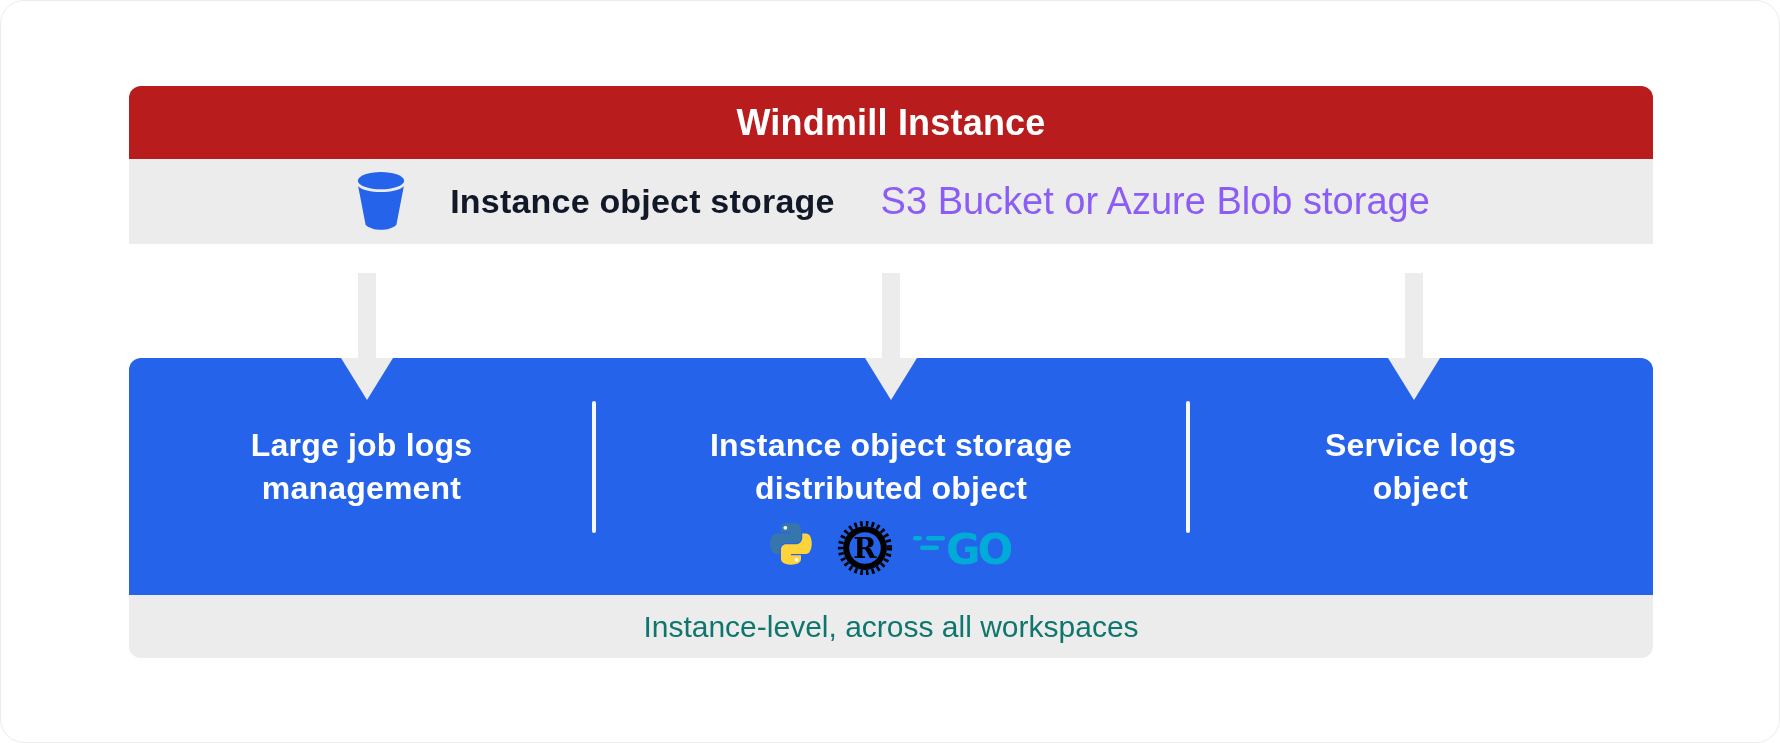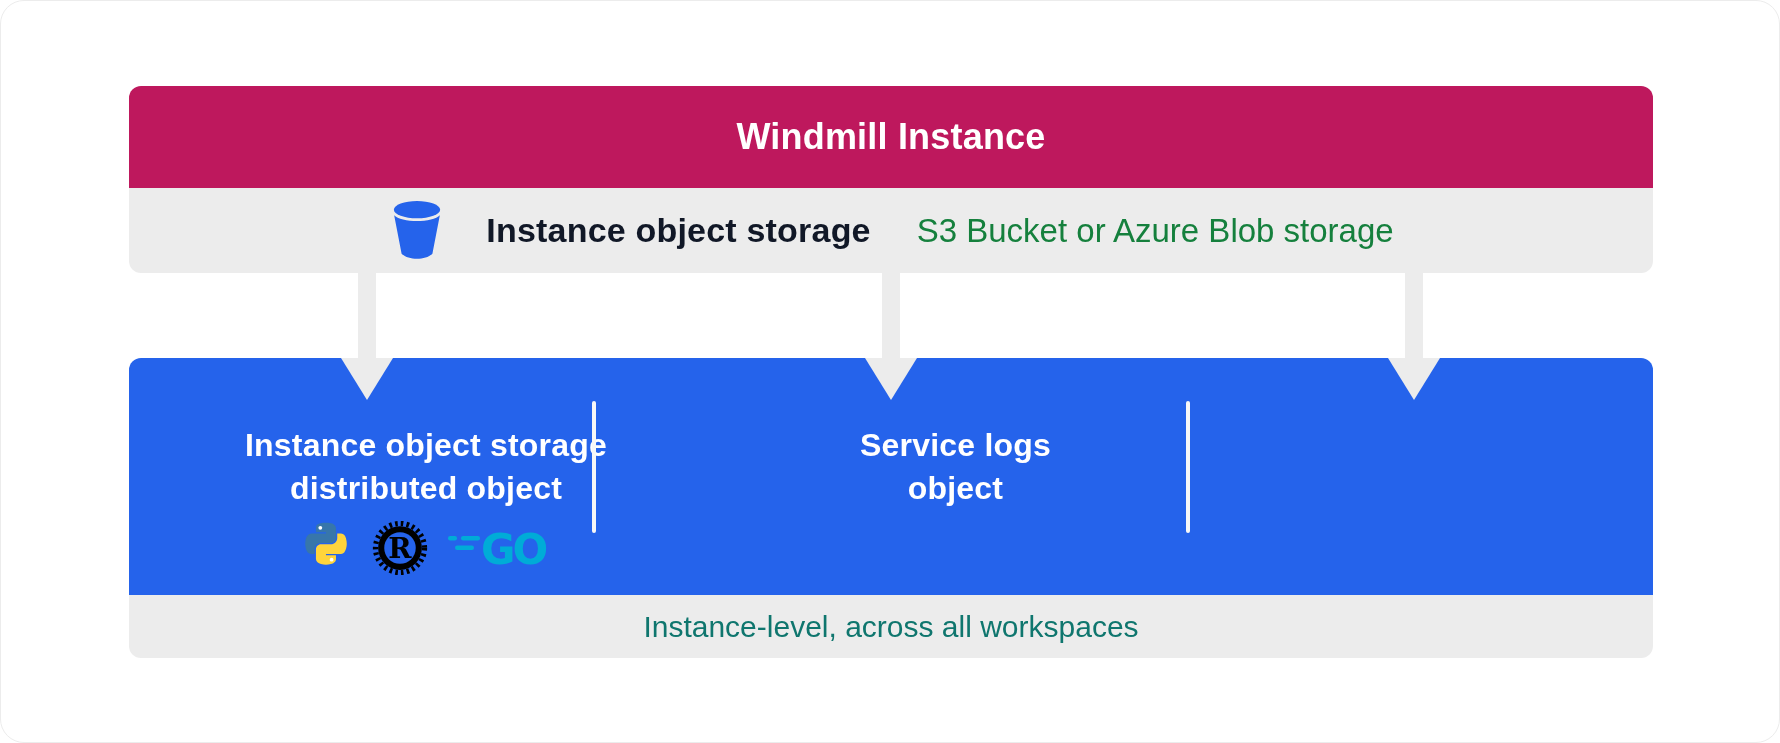--- a/index.html
+++ b/index.html
@@ -17,39 +17,39 @@
 
   
   .top-block {
     position: absolute;
     left: 128px; top: 85px;
     width: 1524px; height: 187px;
     border-radius: 12px;
     overflow: hidden;
   }
   .header {
-    height: 102px;
-    background: #be185d;
+    height: 73px;
+    background: #b91c1c;
     display: flex; align-items: center; justify-content: center;
     color: #ffffff;
     font-size: 36px; font-weight: 700;
     letter-spacing: 0.2px;
   }
   .storage-row {
     height: 85px;
     background: #ececec;
     display: flex; align-items: center; justify-content: center;
   }
   .bucket-wrap { margin-right: 40px; display: flex; align-items: center; }
   .storage-label {
     font-size: 34px; font-weight: 700; color: #111827; margin-right: 46px;
     letter-spacing: 0.2px;
   }
   .storage-sublabel {
-    font-size: 33px; font-weight: 400; color: #15803d;
+    font-size: 38px; font-weight: 400; color: #8b5cf6;
   }
 
   
   .arrow-bar {
     position: absolute;
     top: 272px;
     width: 18px; height: 86px;
     background: #ececec;
   }
   .arrow-bar.a1 { left: 357px; }
@@ -137,20 +137,24 @@
       <span class="storage-label">Instance object storage</span>
       <span class="storage-sublabel">S3 Bucket or Azure Blob storage</span>
     </div>
   </div>
 
   <div class="arrow-bar a1"></div>
   <div class="arrow-bar a2"></div>
   <div class="arrow-bar a3"></div>
 
   <div class="blue-box">
+    <div class="section left">
+      <div class="title-line">Large job logs</div>
+      <div class="title-line">management</div>
+    </div>
 
     <div class="section mid">
       <div class="title-line">Instance object storage</div>
       <div class="title-line">distributed object</div>
       <div class="lang-icons">
         <span>
           <svg width="52" height="52" viewBox="0 0 128 128" aria-hidden="true">
             <path fill="#3776AB" d="M63.391 1.988c-4.222.02-8.252.379-11.8 1.007-10.45 1.846-12.346 5.71-12.346 12.837v9.411h24.693v3.137H29.977c-7.176 0-13.46 4.313-15.426 12.521-2.268 9.405-2.368 15.275 0 25.096 1.755 7.311 5.947 12.519 13.124 12.519h8.491V67.234c0-8.151 7.051-15.34 15.426-15.34h24.665c6.866 0 12.346-5.654 12.346-12.548V15.833c0-6.693-5.646-11.72-12.346-12.837-4.244-.706-8.645-1.027-12.866-1.008z"></path>
             <path fill="#FFD43B" d="M91.682 28.38v10.966c0 8.5-7.208 15.655-15.426 15.655H51.591c-6.756 0-12.346 5.783-12.346 12.549v23.515c0 6.691 5.818 10.628 12.346 12.547 7.816 2.297 15.312 2.713 24.665 0 6.216-1.801 12.346-5.423 12.346-12.547v-9.412H63.938v-3.138h37.012c7.176 0 9.852-5.005 12.348-12.519 2.578-7.735 2.467-15.174 0-25.096-1.774-7.145-5.161-12.521-12.348-12.521h-9.268z"></path>
             <circle cx="50.04" cy="14.28" r="4.7" fill="#ffffff"></circle>

